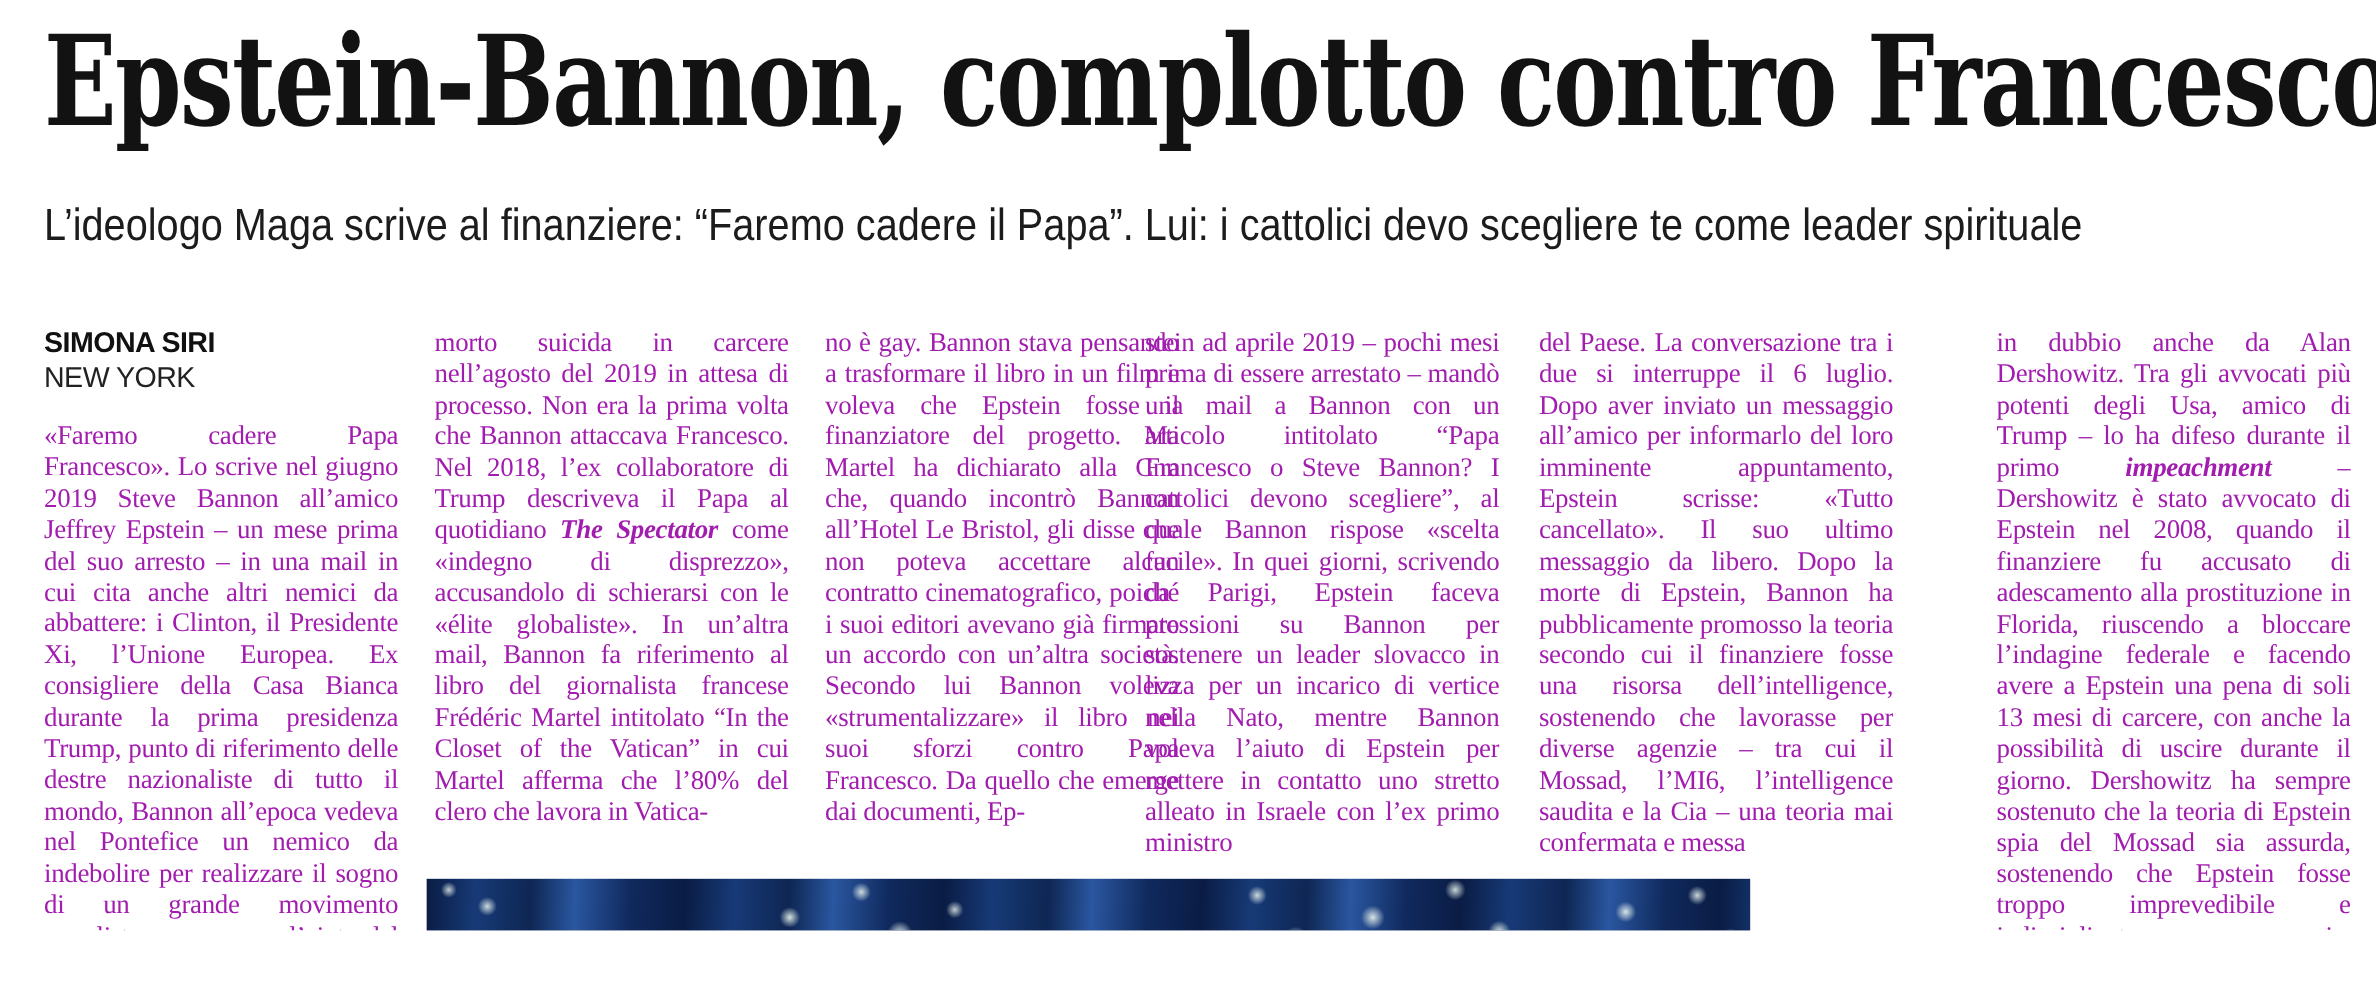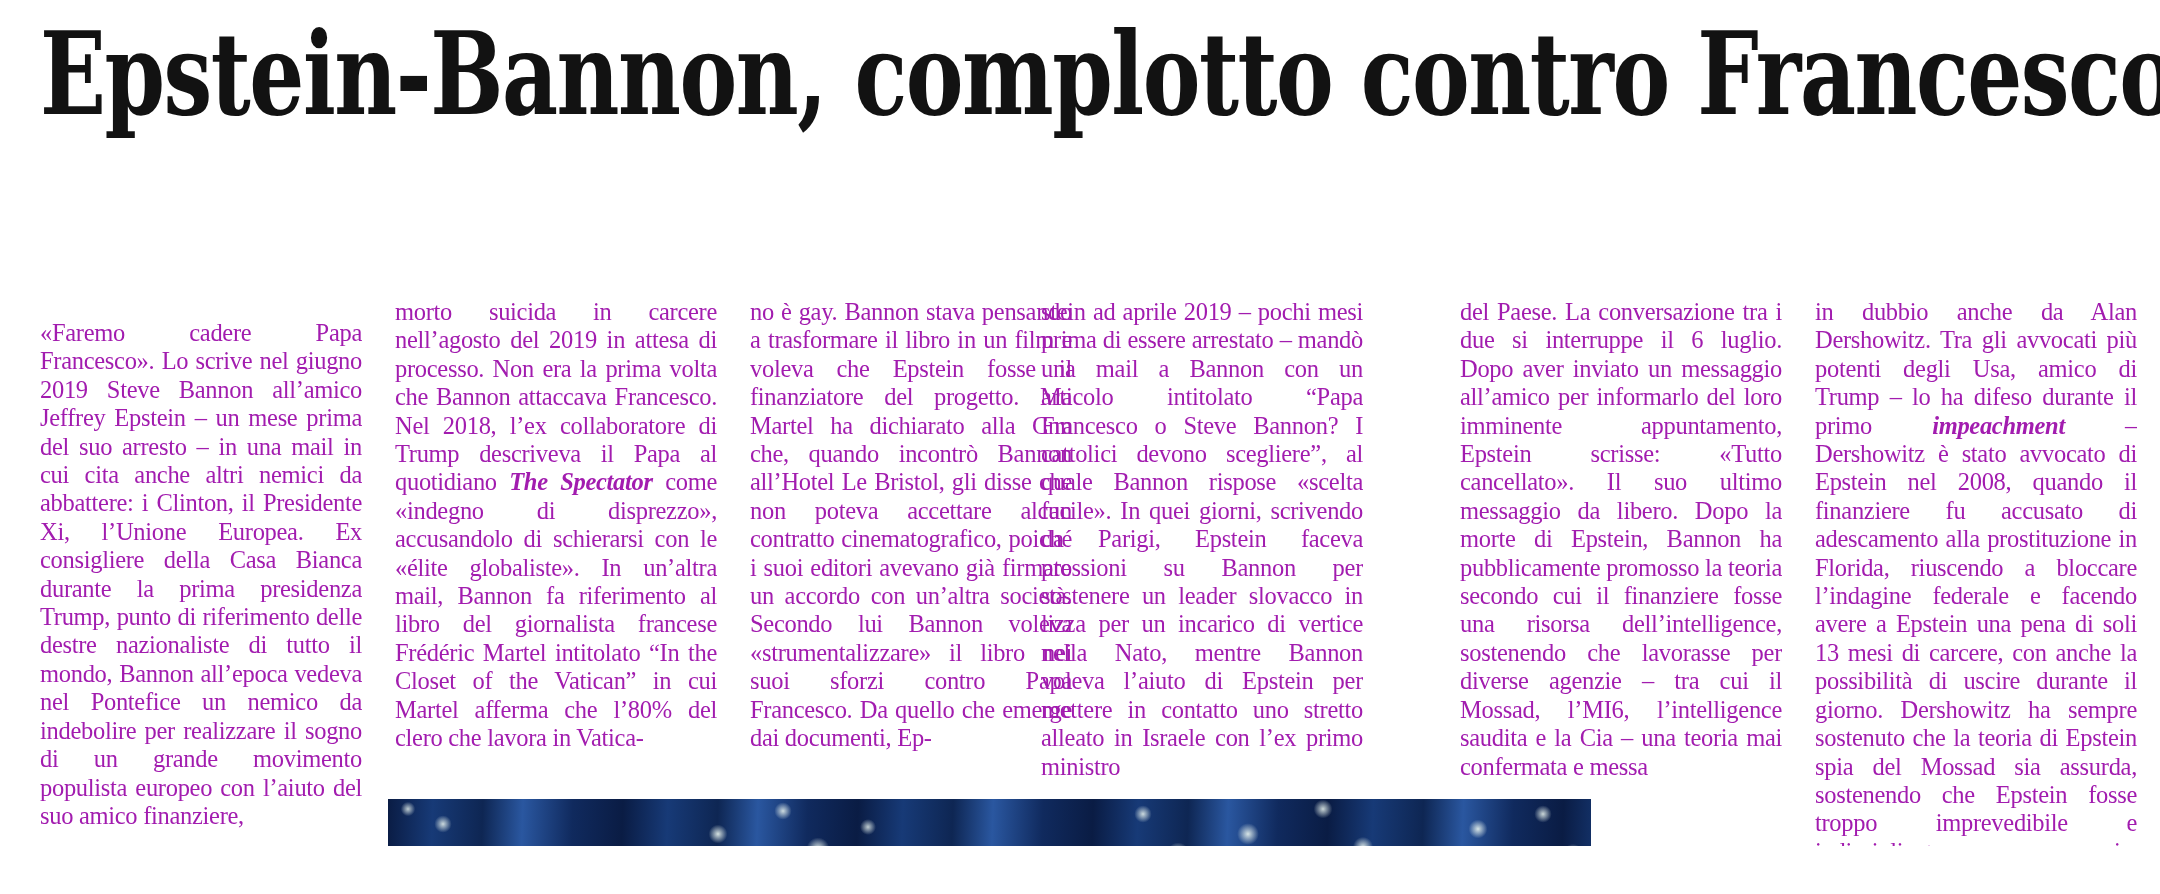--- a/index.html
+++ b/index.html
@@ -54,21 +54,21 @@
   
   .col {
     position: absolute;
     width: 322px;
     overflow: hidden;
   }
   .col-1 { left: 40px;   top: 295px; height: 599px; }
   .col-2 { left: 395px;  top: 298px; height: 501px; }
   .col-3 { left: 750px;  top: 298px; height: 501px; font-family: Liberation Serif, serif; }
   .col-4 { left: 1041px; top: 298px; height: 501px; }
-  .col-5 { left: 1460px; top: 298px; height: 501px; }
+  .col-5 { left: 1399px; top: 298px; height: 501px; }
   .col-6 { left: 1815px; top: 298px; height: 558px; }
 
   .byline { margin-bottom: 24px; font-family: "Liberation Sans", sans-serif; }
   .byline .author {
     font-weight: 700;
     font-size: 26px;
     line-height: 32px;
     letter-spacing: -0.5px;
     color: #111;
   }
@@ -152,23 +152,26 @@
     color: #3c3c3c;
   }
 </style>
 </head>
 <body>
 
 <div class="page">
 
   <h1 class="headline"><span class="squeeze">Epstein-Bannon, complotto contro Francesco</span></h1>
 
+  <h2 class="subheadline"><span class="squeeze">L’ideologo Maga scrive al finanziere: “Faremo cadere il Papa”. Lui: i cattolici devo scegliere te come leader spirituale</span></h2>
 
   <div class="col col-1">
     <div class="byline">
+      <div class="author">SIMONA SIRI</div>
+      <div class="location">NEW YORK</div>
     </div>
     <p class="body-text"><span>«Faremo cadere Papa Francesco». Lo scrive nel giugno 2019 Steve Bannon all’amico Jeffrey Epstein – un mese prima del suo arresto – in una mail in cui cita anche altri nemici da abbattere: i Clinton, il Presidente Xi, l’Unione Europea. Ex consigliere della Casa Bianca durante la prima presidenza Trump, punto di riferimento delle destre nazionaliste di tutto il mondo, Bannon all’epoca vedeva nel Pontefice un nemico da indebolire per realizzare il sogno di un grande movimento populista europeo con l’aiuto del suo amico finanziere,</span></p>
   </div>
 
   <div class="col col-2">
     <p class="body-text"><span>morto suicida in carcere nell’agosto del 2019 in attesa di processo. Non era la prima volta che Bannon attaccava Francesco. Nel 2018, l’ex collaboratore di Trump descriveva il Papa al quotidiano </span><span class="it">The Spectator</span><span> come «indegno di disprezzo», accusandolo di schierarsi con le «élite globaliste». In un’altra mail, Bannon fa riferimento al libro del giornalista francese Frédéric Martel intitolato “In the Closet of the Vatican” in cui Martel afferma che l’80% del clero che lavora in Vatica-</span></p>
   </div>
 
   <div class="col col-3">
     <p class="body-text"><span>no è gay. Bannon stava pensando a trasformare il libro in un film e voleva che Epstein fosse il finanziatore del progetto. Ma Martel ha dichiarato alla Cnn che, quando incontrò Bannon all’Hotel Le Bristol, gli disse che non poteva accettare alcun contratto cinematografico, poiché i suoi editori avevano già firmato un accordo con un’altra società. Secondo lui Bannon voleva «strumentalizzare» il libro nei suoi sforzi contro Papa Francesco. Da quello che emerge dai documenti, Ep-</span></p>

